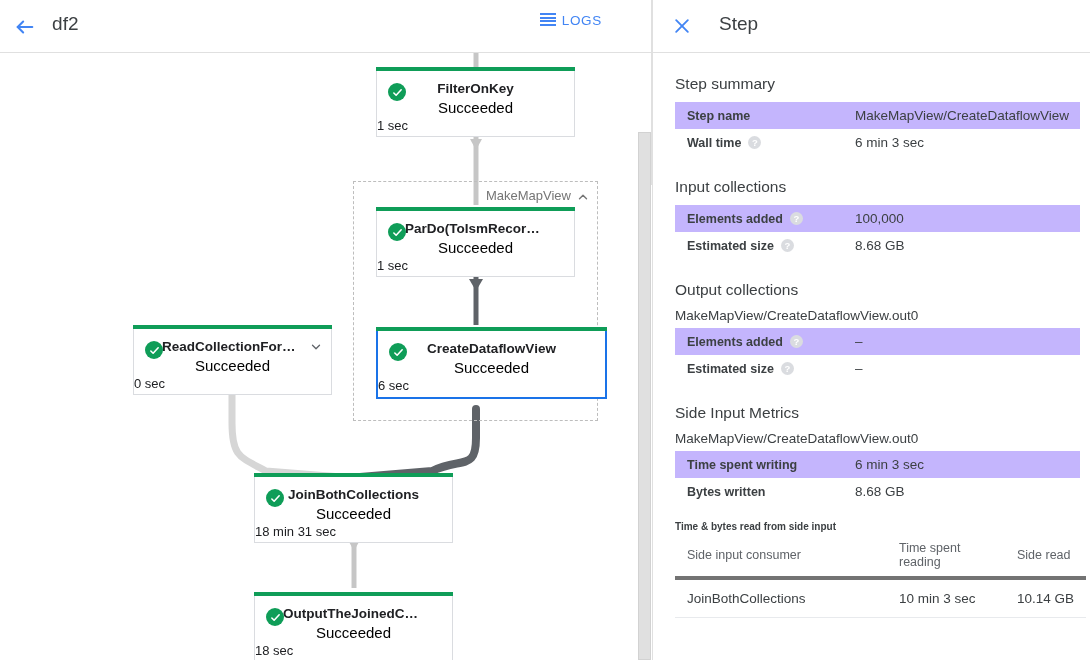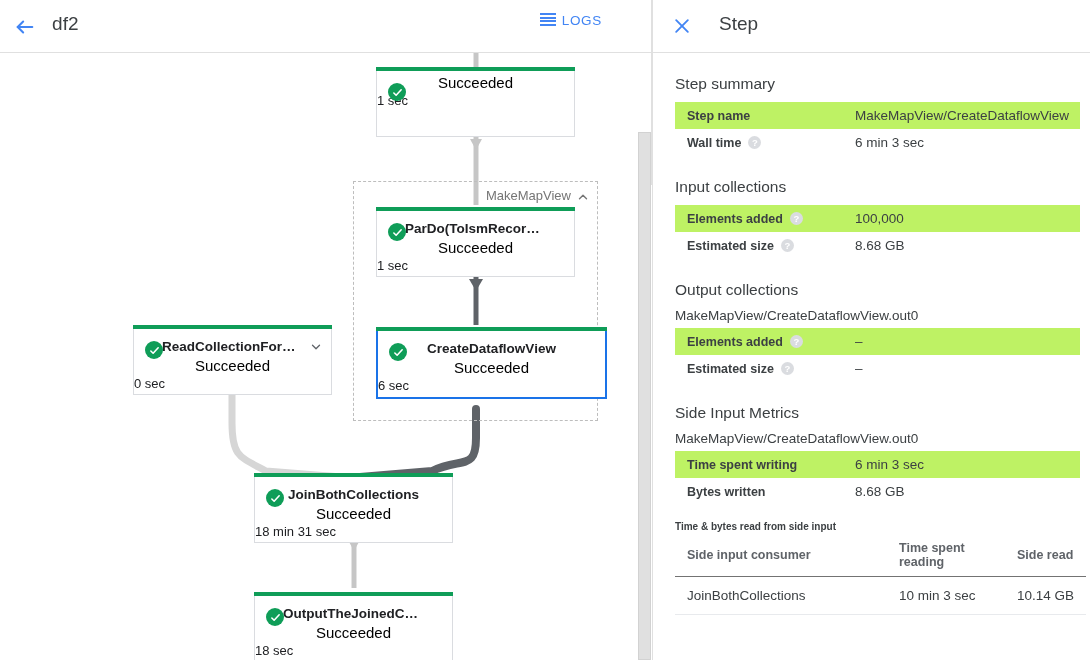--- a/index.html
+++ b/index.html
@@ -161,44 +161,44 @@
     width: 437px; height: 607px; padding: 22px 10px 0 22px;
   }
 
   .sec-head {
     font-size: 15.5px; color: #3c4043; margin-bottom: 9px;
   }
   .coll-name {
     font-size: 13.5px; color: #3c4043; margin-bottom: 5px;
   }
   .kvtable { width: 100%; border-collapse: collapse; }
-  .kvtable tr.alt { background: #bef264; }
+  .kvtable tr.alt { background: #c4b5fd; }
   .kvtable td { padding: 6px 0 6px 12px; vertical-align: middle; }
   .kvtable td.k {
     width: 168px; font-size: 12.5px; font-weight: bold; color: #3c4043;
     white-space: nowrap;
   }
   .kvtable td.v { font-size: 13.5px; color: #3c4043; }
   .help {
     display: inline-block; width: 13px; height: 13px; border-radius: 50%;
     background: #dadce0; color: #fff; font-size: 9.5px; font-weight: bold;
     text-align: center; line-height: 13px; margin-left: 7px;
     vertical-align: 1px; cursor: pointer;
   }
   .gap-lg { height: 22px; }
   .gap-md { height: 16px; }
 
   .sidein-title {
     font-size: 10px; font-weight: bold; color: #3c4043; margin-bottom: 2px;
   }
   .sitable { width: 411px; border-collapse: collapse; }
   .sitable th {
-    font-size: 12.5px; font-weight: bold; color: #5f6368;
+    font-size: 12.5px; font-weight: normal; color: #5f6368;
     text-align: left; padding: 7px 0 7px 12px;
-    border-bottom: 1px solid #737373;
+    border-bottom: 4px solid #737373;
   }
   .sitable th.num { text-align: left; }
   .sitable td {
     font-size: 13.5px; color: #3c4043; padding: 11px 0 11px 12px;
     border-bottom: 1px solid #e8eaed;
   }
   .sitable .col-consumer { width: 212px; }
   .sitable .col-time { width: 118px; }
 </style>
 </head>
@@ -257,20 +257,21 @@
         </span>
       </div>
 
       <div class="node" style="left:376px; top:18px; width:199px; height:66px;">
         <div class="bar"></div>
         <div class="check">
           <svg width="11" height="11" viewBox="0 0 24 24" fill="none" stroke="#fff" stroke-width="3.4" stroke-linecap="round" stroke-linejoin="round">
               <polyline points="4,13 9,18 20,6"></polyline>
             </svg>
         </div>
+        <div class="ntitle">FilterOnKey</div>
         <div class="nstatus">Succeeded</div>
         <div class="ntime">1 sec</div>
       </div>
 
       <div class="node" style="left:376px; top:158px; width:199px; height:66px;">
         <div class="bar"></div>
         <div class="check">
           <svg width="11" height="11" viewBox="0 0 24 24" fill="none" stroke="#fff" stroke-width="3.4" stroke-linecap="round" stroke-linejoin="round">
               <polyline points="4,13 9,18 20,6"></polyline>
             </svg>

